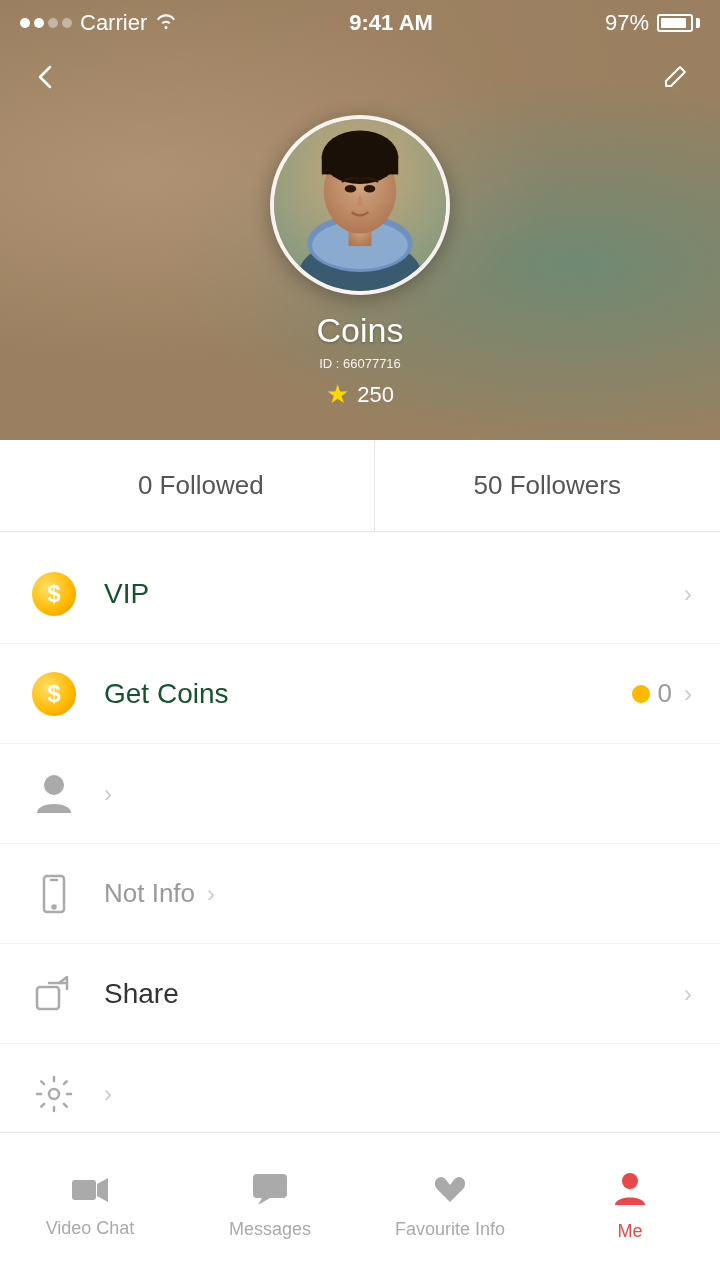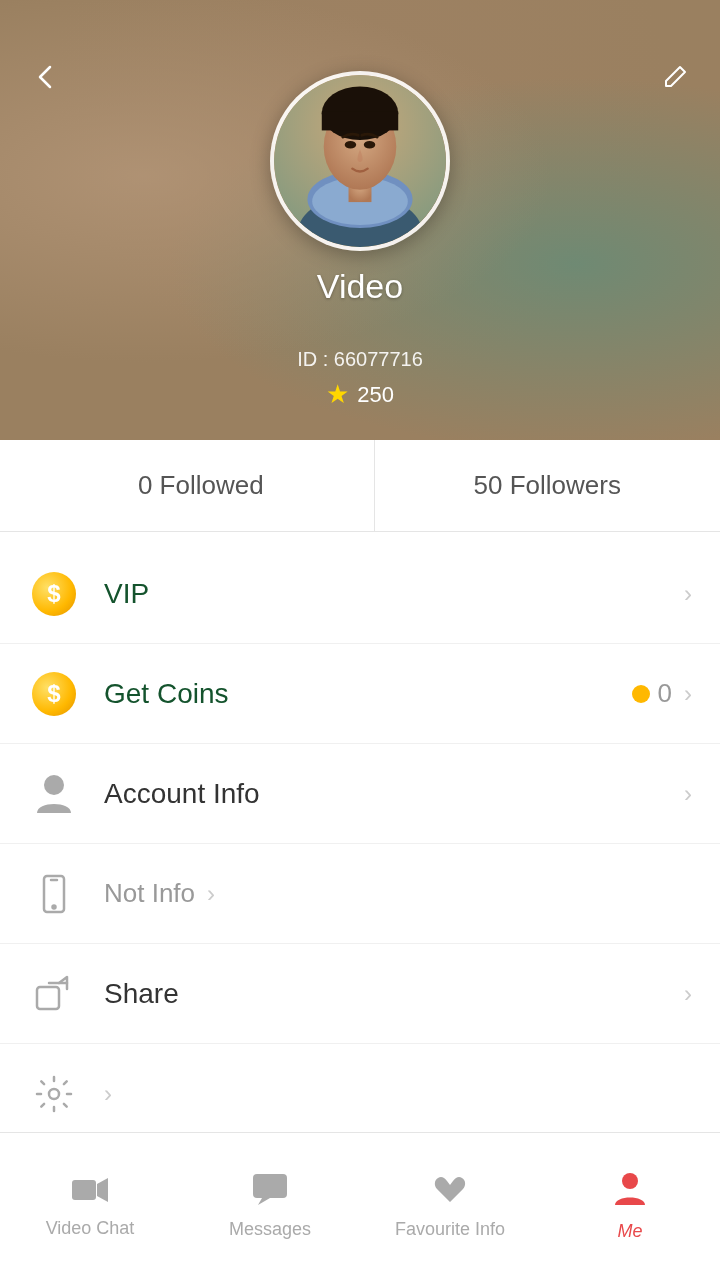--- a/index.html
+++ b/index.html
@@ -113,24 +113,23 @@
     .user-name {
       color: white;
       font-size: 34px;
       font-weight: 400;
       z-index: 5;
       margin-bottom: 6px;
       text-shadow: 0 1px 3px rgba(0,0,0,0.3);
     }
     .user-id {
       color: rgba(255,255,255,0.9);
-      font-size: 20px;
+      font-size: 13px;
       z-index: 5;
       margin-bottom: 8px;
-      margin-top: 36px;
     }
     .user-stars {
       display: flex;
       align-items: center;
       gap: 8px;
       z-index: 5;
       color: white;
       font-size: 22px;
     }
     .star-icon { color: #FFD700; font-size: 26px; }
@@ -246,37 +245,63 @@
     .tab-item {
       flex: 1;
       display: flex;
       flex-direction: column;
       align-items: center;
       justify-content: center;
       gap: 6px;
       cursor: pointer;
       color: #aaa;
     }
-    .tab-item.active { color: #e8484a; font-style: italic; }
+    .tab-item.active { color: #e8484a; }
     .tab-icon { font-size: 32px; }
     .tab-label { font-size: 18px; }
 
     
     .page-content {
       padding-bottom: 130px;
     }
   </style>
 </head>
 <body>
 
 <div class="page-content">
 
   <div class="hero">
     <div class="hero-bg"></div>
 
+    <div class="status-bar">
+      <div class="status-left">
+        <div class="signal-dots">
+          <div class="dot"></div>
+          <div class="dot"></div>
+          <div class="dot empty"></div>
+          <div class="dot empty"></div>
+        </div>
+        <span>Carrier</span>
+        <span class="wifi-icon">
+          <svg width="22" height="18" viewBox="0 0 22 18" fill="white">
+            <path d="M11 14a1.5 1.5 0 1 1 0 3 1.5 1.5 0 0 1 0-3zm-4.5-3.5a6.5 6.5 0 0 1 9 0l-1.5 1.5a4.5 4.5 0 0 0-6 0L6.5 10.5zM2 7a11 11 0 0 1 18 0l-1.5 1.5A9 9 0 0 0 3.5 8.5L2 7z"></path>
+          </svg>
+        </span>
+      </div>
+      <div class="status-center">9:41 AM</div>
+      <div class="status-right">
+        <span>97%</span>
+        <div class="battery-icon">
+          <div class="battery-body">
+            <div class="battery-fill"></div>
+          </div>
+          <div class="battery-tip"></div>
+        </div>
+      </div>
+    </div>
 
     <div class="hero-nav">
       <button class="back-btn">
         <svg width="28" height="28" viewBox="0 0 28 28" fill="none">
           <path d="M18 4L8 14L18 24" stroke="white" stroke-width="2.5" stroke-linecap="round" stroke-linejoin="round"></path>
         </svg>
       </button>
       <button class="edit-btn">
         <svg width="26" height="26" viewBox="0 0 26 26" fill="none">
           <path d="M18 3L23 8L9 22H4V17L18 3Z" stroke="white" stroke-width="2" stroke-linecap="round" stroke-linejoin="round"></path>
@@ -322,21 +347,21 @@
           <ellipse cx="80" cy="73" rx="6" ry="4" fill="#2a1808"></ellipse>
           <ellipse cx="100" cy="73" rx="6" ry="4" fill="#2a1808"></ellipse>
 
           <path d="M90 78 Q86 88 88 90 Q90 92 92 90 Q94 88 90 78" fill="#c08060" opacity="0.5"></path>
 
           <path d="M82 98 Q90 104 98 98" stroke="#a06040" stroke-width="2.5" fill="none" stroke-linecap="round"></path>
         </svg>
       </div>
     </div>
 
-    <div class="user-name">Video</div>
+    <div class="user-name">Coins</div>
     <div class="user-id">ID : 66077716</div>
     <div class="user-stars">
       <span class="star-icon">★</span>
       <span>250</span>
     </div>
   </div>
 
   <div class="stats-row">
     <div class="stat-item">
       <span>0 Followed</span>
@@ -368,21 +393,20 @@
       <span class="chevron">›</span>
     </div>
 
     <div class="menu-item">
       <div class="menu-icon icon-person">
         <svg width="38" height="42" viewBox="0 0 38 42" fill="#aaa">
           <circle cx="19" cy="12" r="10"></circle>
           <path d="M2 40 C2 28 36 28 36 40" fill="#aaa"></path>
         </svg>
       </div>
-      <span class="menu-label">Account Info</span>
       <span class="chevron">›</span>
     </div>
 
     <div class="menu-item">
       <div class="menu-icon icon-phone">
         <svg width="32" height="40" viewBox="0 0 32 40" fill="none" stroke="#aaa" stroke-width="2.5" stroke-linecap="round" stroke-linejoin="round">
           <rect x="6" y="2" width="20" height="36" rx="3" ry="3"></rect>
           <line x1="13" y1="6" x2="19" y2="6"></line>
           <circle cx="16" cy="33" r="1.5" fill="#aaa"></circle>
         </svg>

